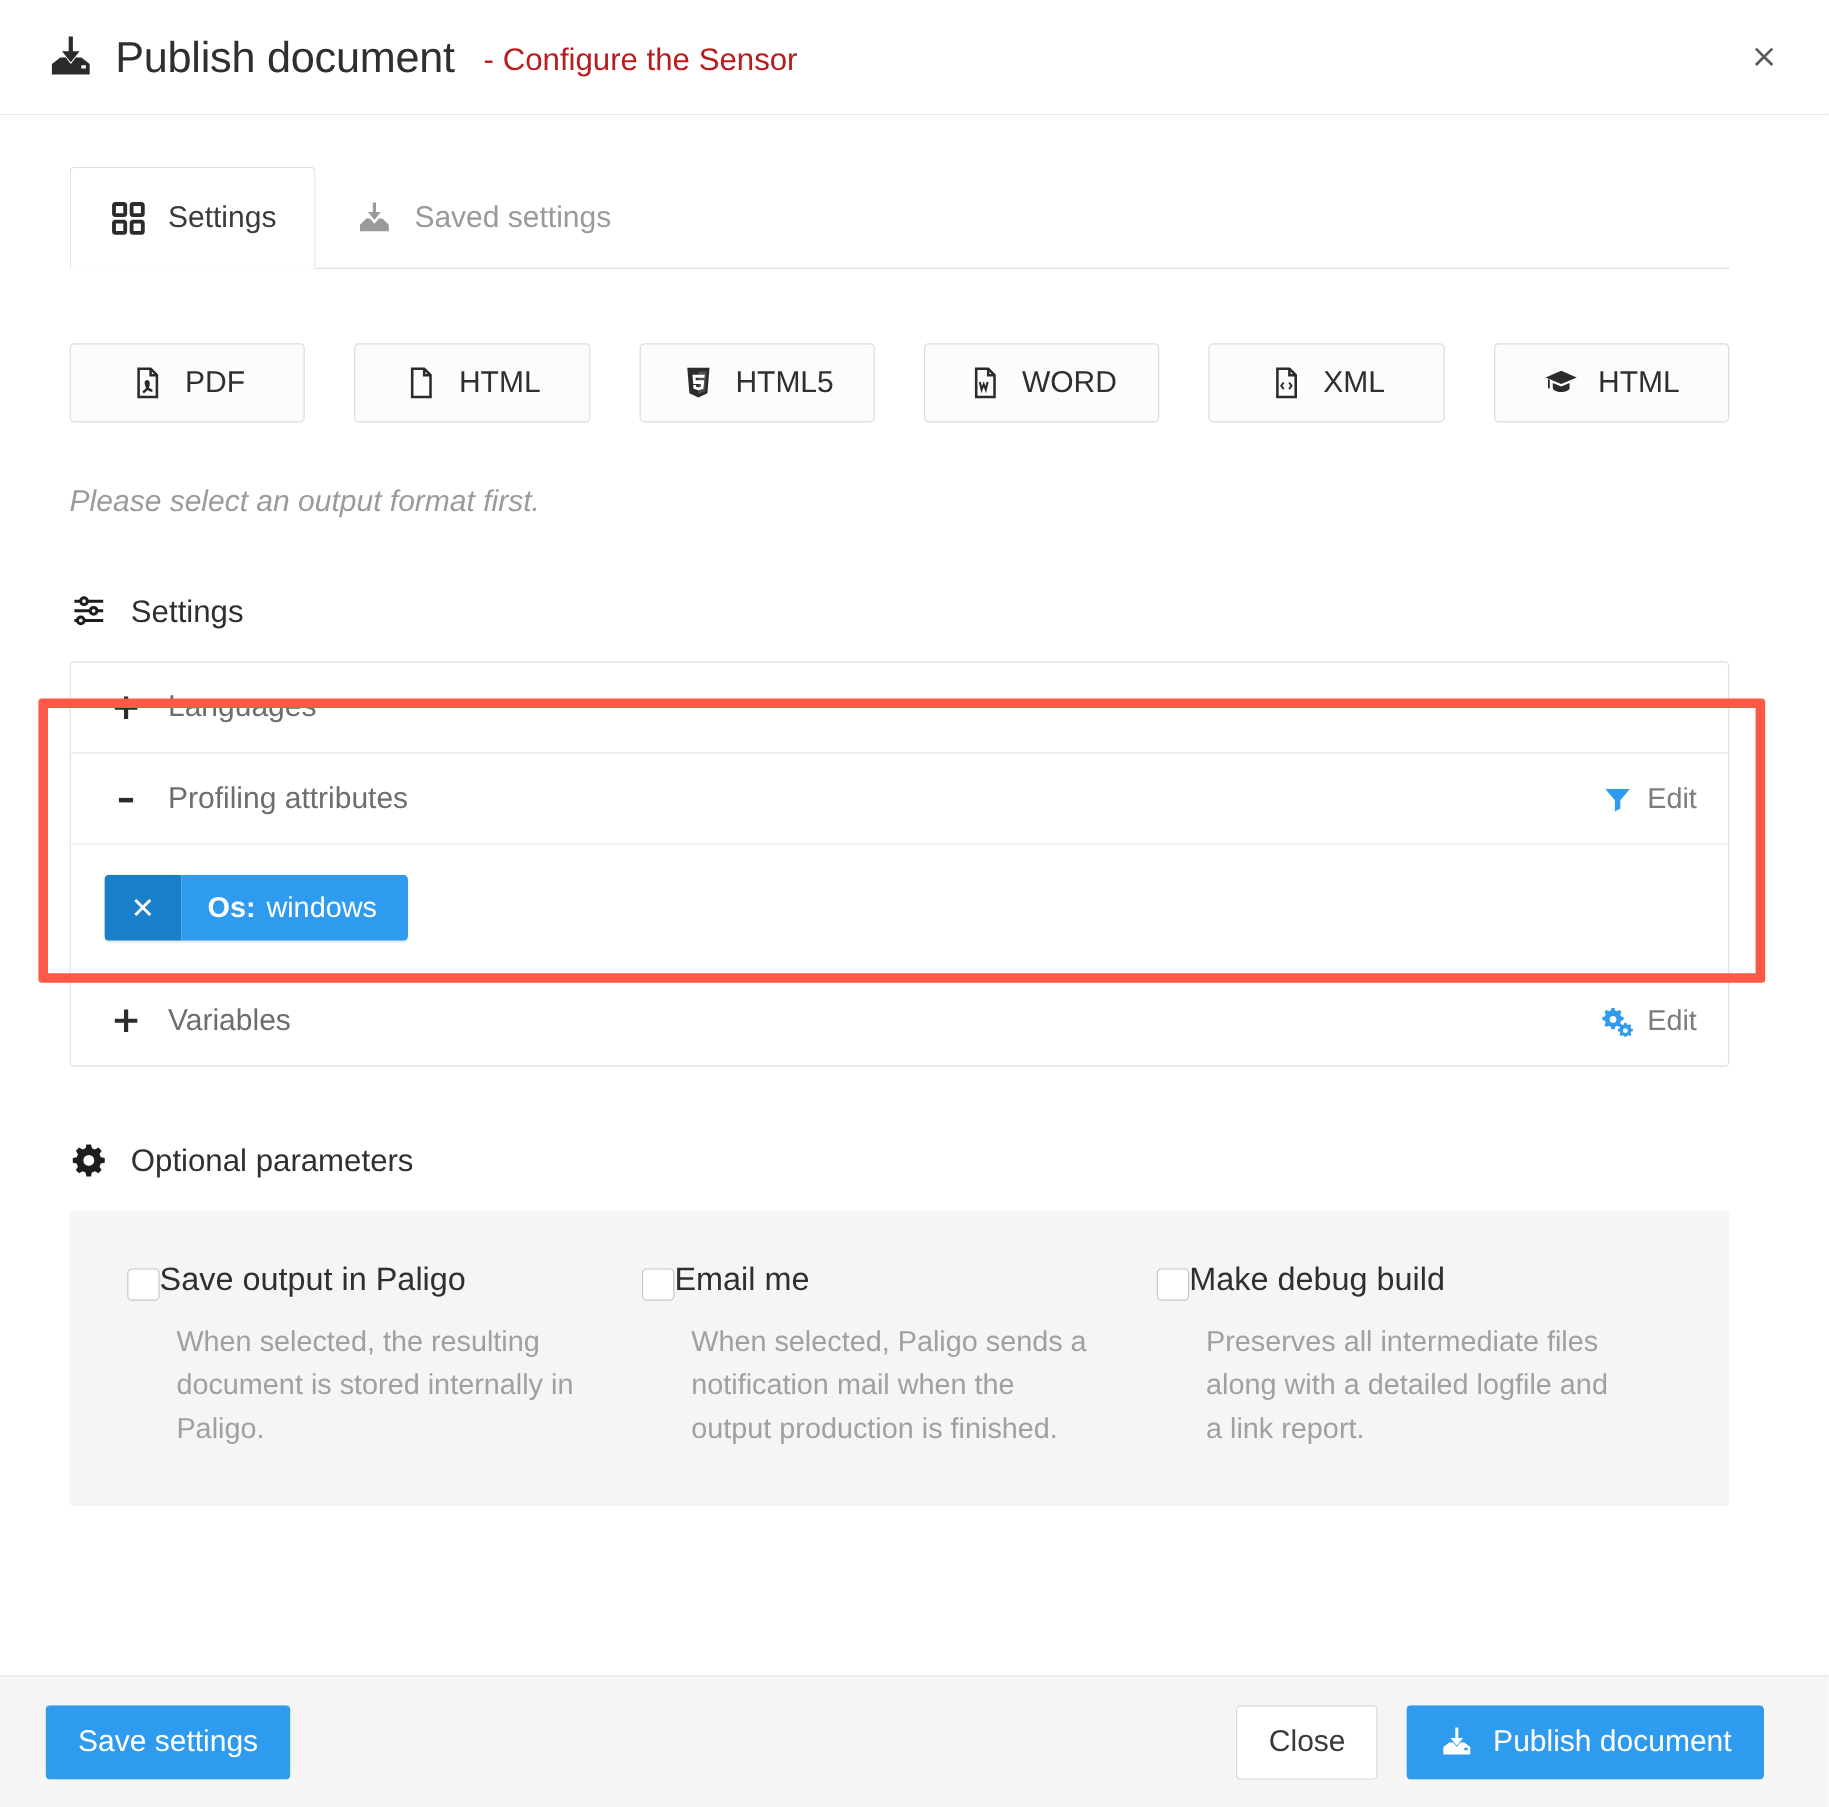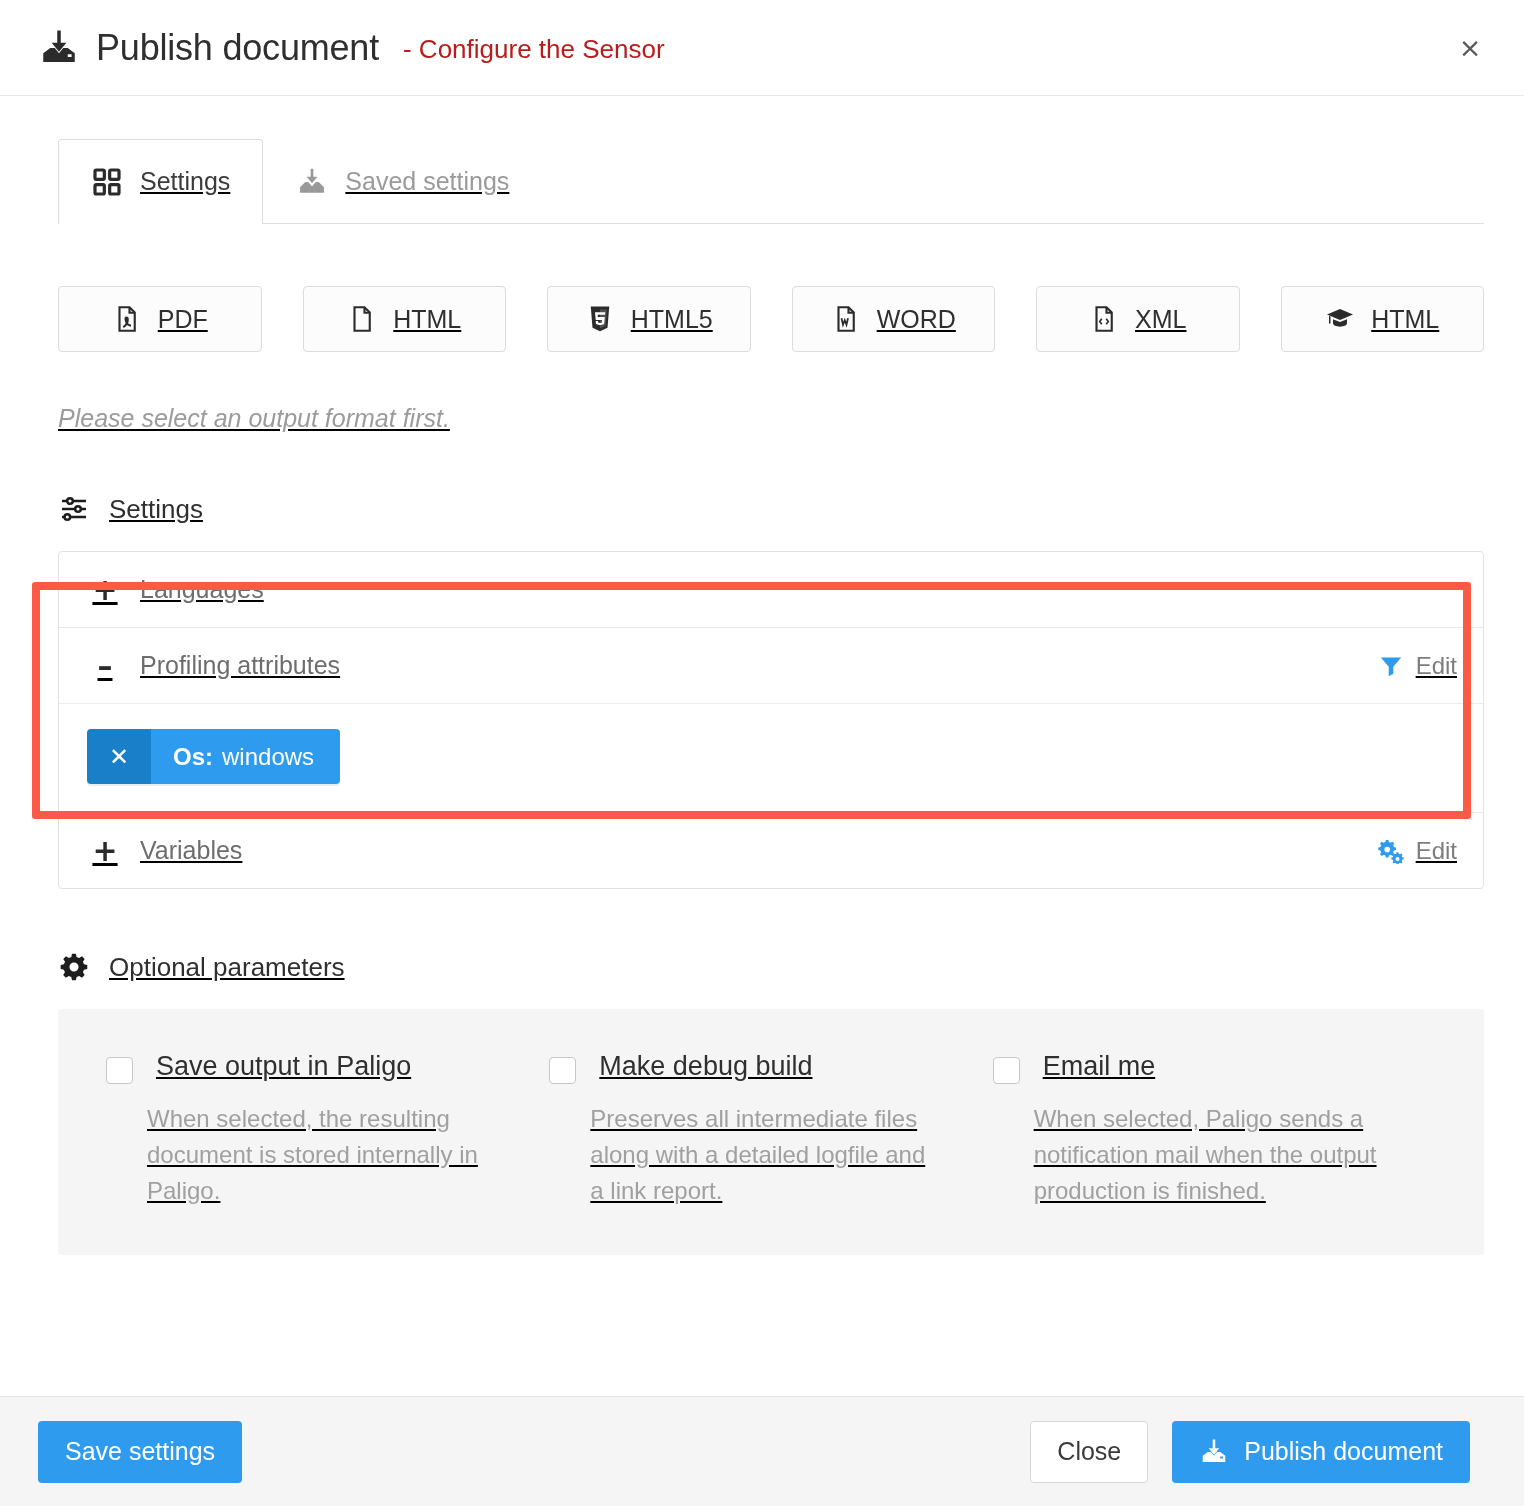--- a/index.html
+++ b/index.html
@@ -37,22 +37,21 @@
   .close-x {
     position: absolute; right: 36px; top: 50%; transform: translateY(-50%);
     width: 36px; height: 36px; display: flex; align-items: center; justify-content: center;
     color: #5a5a5a; font-size: 27px; line-height: 1; cursor: pointer;
     font-family: "DejaVu Sans", sans-serif;
   }
 
   
   .modal-body {
     flex: 1 1 auto; overflow: hidden;
-    padding: 44px 40px 0 58px;
-    text-decoration: underline;
+    padding: 44px 83px 0 58px;
   }
 
   
   .tabs {
     display: flex; align-items: flex-end;
     border-bottom: 1px solid #dedede;
     height: 84px;
     margin-bottom: 62px;
   }
   .tab {
@@ -146,21 +145,21 @@
   }
 
   
   .opt-head { margin-top: 62px; }
   .opt-panel {
     margin-top: 26px; background: #f5f5f5; border-radius: 3px;
     padding: 42px 48px 46px 48px;
     display: flex; gap: 0;
   }
   .opt-col { flex: 1 1 0; padding-right: 48px; }
-  .opt-row { display: flex; align-items: flex-start; gap: 23px; }
+  .opt-row { display: flex; align-items: flex-start; }
   .opt-cb {
     width: 27px; height: 27px; flex: 0 0 27px; margin-top: 6px;
     border: 1px solid #c7c7c7; border-radius: 4px; background: #fff; cursor: pointer;
   }
   .opt-title { font-size: 27px; color: #2f2f2f; }
   .opt-desc {
     font-size: 24px; color: #a0a0a0; line-height: 1.5;
     margin-top: 17px; margin-left: 41px; max-width: 370px;
   }
 
@@ -369,30 +368,30 @@
       <div class="opt-col">
         <div class="opt-row">
           <span class="opt-cb"></span>
           <span class="opt-title">Save output in Paligo</span>
         </div>
         <div class="opt-desc">When selected, the resulting document is stored internally in Paligo.</div>
       </div>
       <div class="opt-col">
         <div class="opt-row">
           <span class="opt-cb"></span>
-          <span class="opt-title">Make debug build</span>
-        </div>
-        <div class="opt-desc">Preserves all intermediate files along with a detailed logfile and a link report.</div>
+          <span class="opt-title">Email me</span>
+        </div>
+        <div class="opt-desc">When selected, Paligo sends a notification mail when the output production is finished.</div>
       </div>
       <div class="opt-col">
         <div class="opt-row">
           <span class="opt-cb"></span>
-          <span class="opt-title">Email me</span>
-        </div>
-        <div class="opt-desc">When selected, Paligo sends a notification mail when the output production is finished.</div>
+          <span class="opt-title">Make debug build</span>
+        </div>
+        <div class="opt-desc">Preserves all intermediate files along with a detailed logfile and a link report.</div>
       </div>
     </div>
 
   </div>
 
   <div class="modal-footer">
     <div class="btn btn-primary">
       <span>Save settings</span>
     </div>
     <div class="foot-right">

